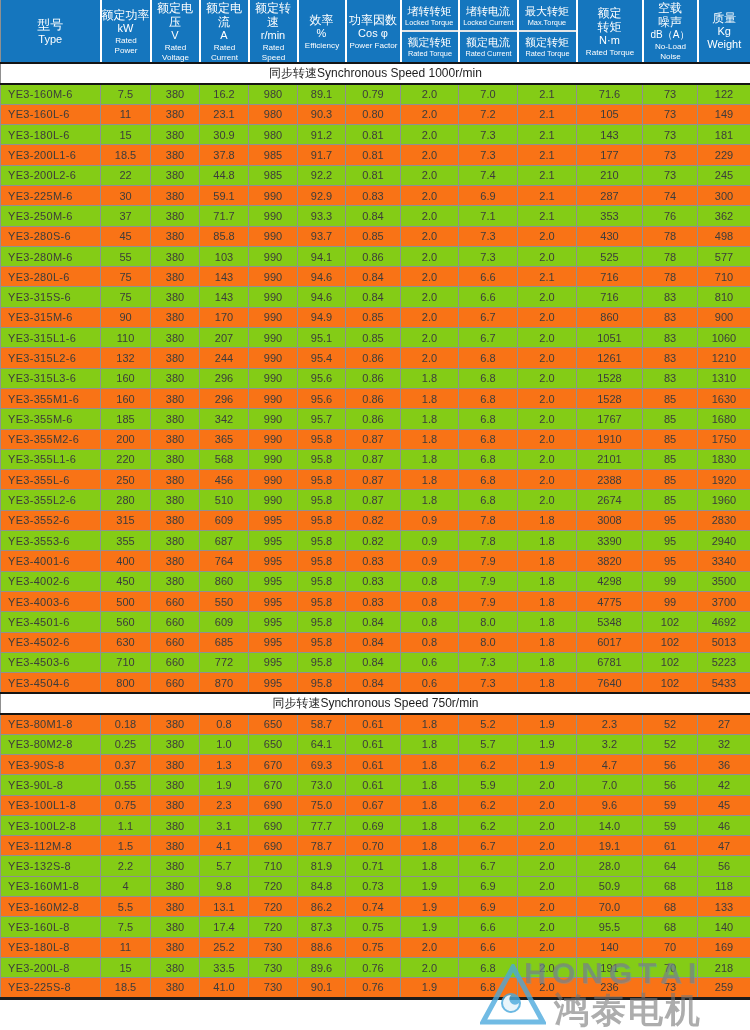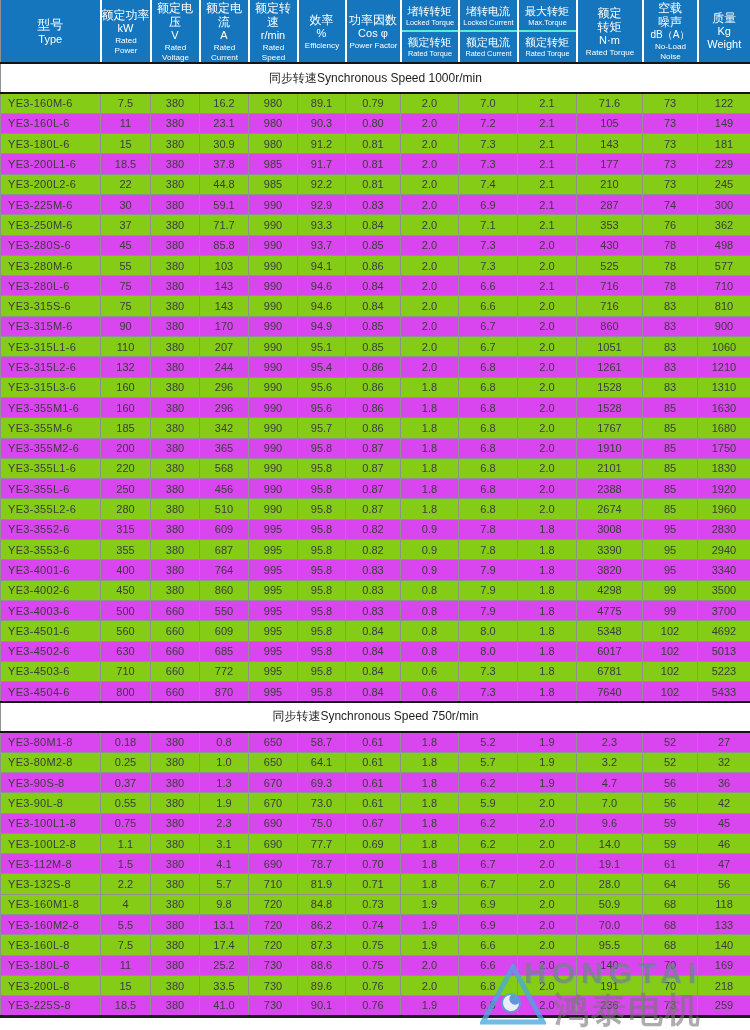--- a/index.html
+++ b/index.html
@@ -19,31 +19,31 @@
   }
   thead th:last-child{border-right:none;}
   .h-zh{font-size:12px;line-height:14px;}
   .h-zh.big{font-size:13px;line-height:16px;}
   .h-unit{font-size:11px;line-height:13px;}
   .h-unit.small{font-size:10px;line-height:12px;}
   .h-en{font-size:8.5px;line-height:10px;transform:scale(0.95);}
   .h-en.big{font-size:11px;line-height:13px;transform:none;}
   .ratio-th{padding:0;}
   .ratio-half{height:29px;display:flex;flex-direction:column;justify-content:center;}
-  .ratio-half.top{border-bottom:2px solid #5eead4;}
+  .ratio-half.top{border-bottom:2px solid #e5e5e5;align-items:center;}
   .rh-zh{font-size:11px;line-height:13px;}
   .rh-en{font-size:8px;line-height:9px;transform:scale(0.92);}
   td{
     border:1px solid #909090;font-size:11px;color:#3c3c3c;
     text-align:center;padding:0;white-space:nowrap;overflow:hidden;
   }
   tr.data-row{height:20.3px;background:#84cc16;}
-  tr.data-row.alt{background:#d946ef;}
+  tr.data-row.alt{background:#f97316;}
   td.model-cell{text-align:left;padding-left:7px;letter-spacing:0.3px;}
-  tr.band-row{height:30px;}
+  tr.band-row{height:21px;}
   td.band-cell{
     background:#ffffff;font-size:12px;color:#1d1d1d;
     border-top:2px solid #141414;border-bottom:2px solid #141414;
     border-left:none;border-right:none;
   }
   .watermark{
     position:absolute;left:478px;top:952px;width:272px;height:78px;
     pointer-events:none;
   }
   .wm-triangle{position:absolute;left:2px;top:12px;}

